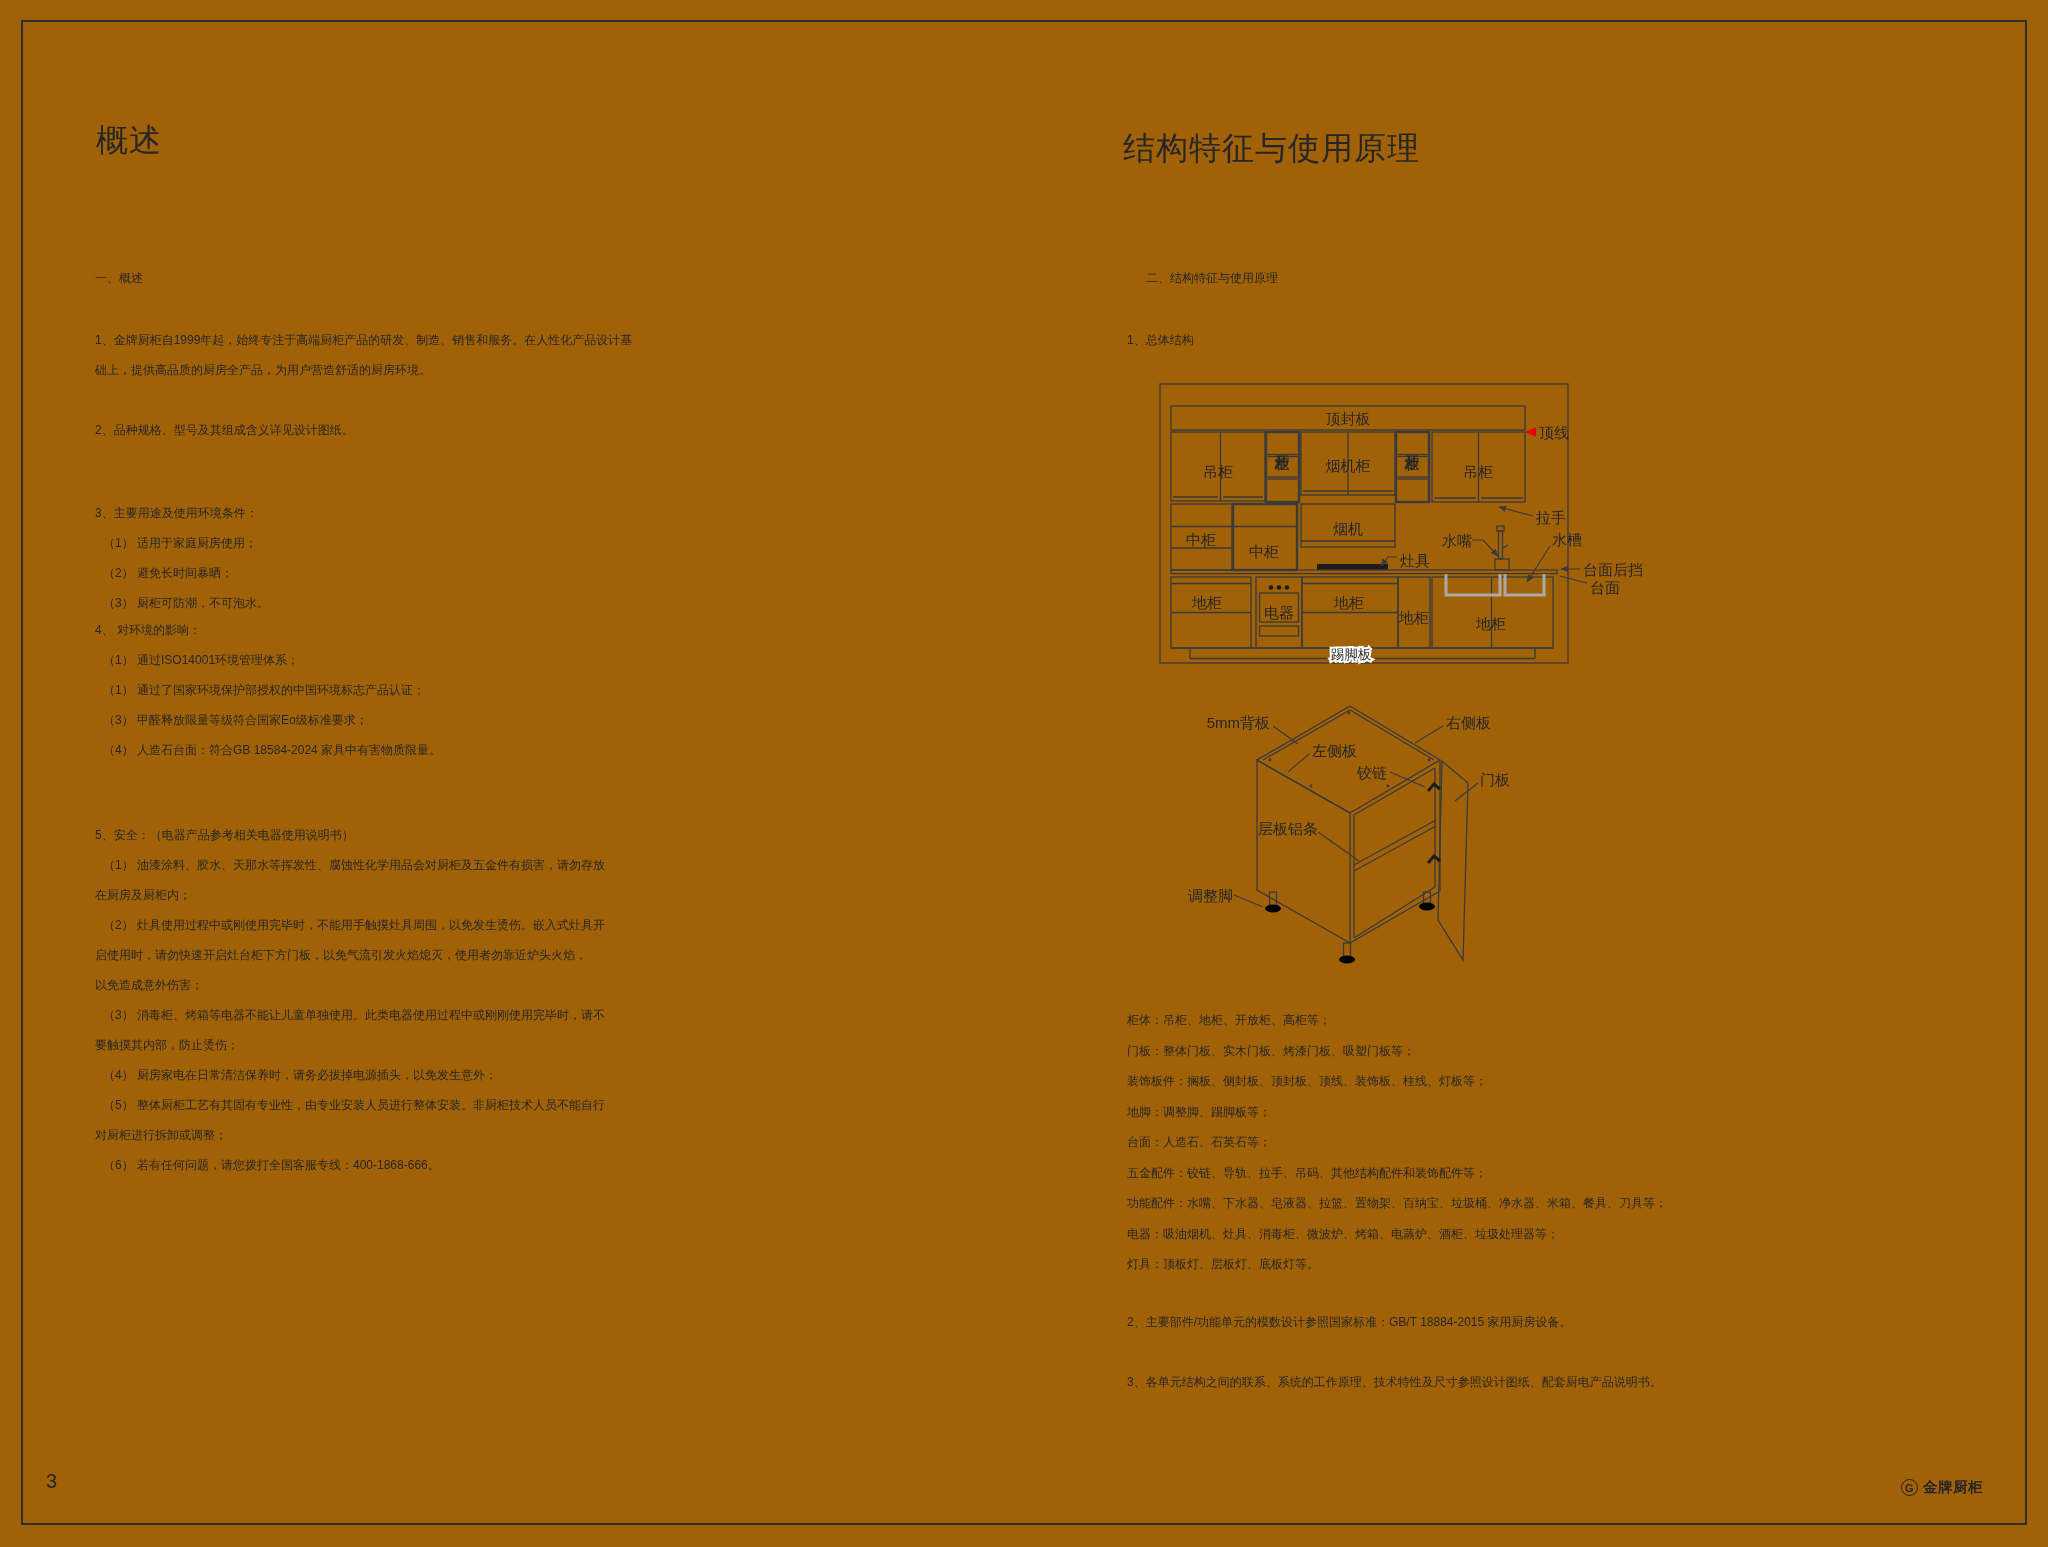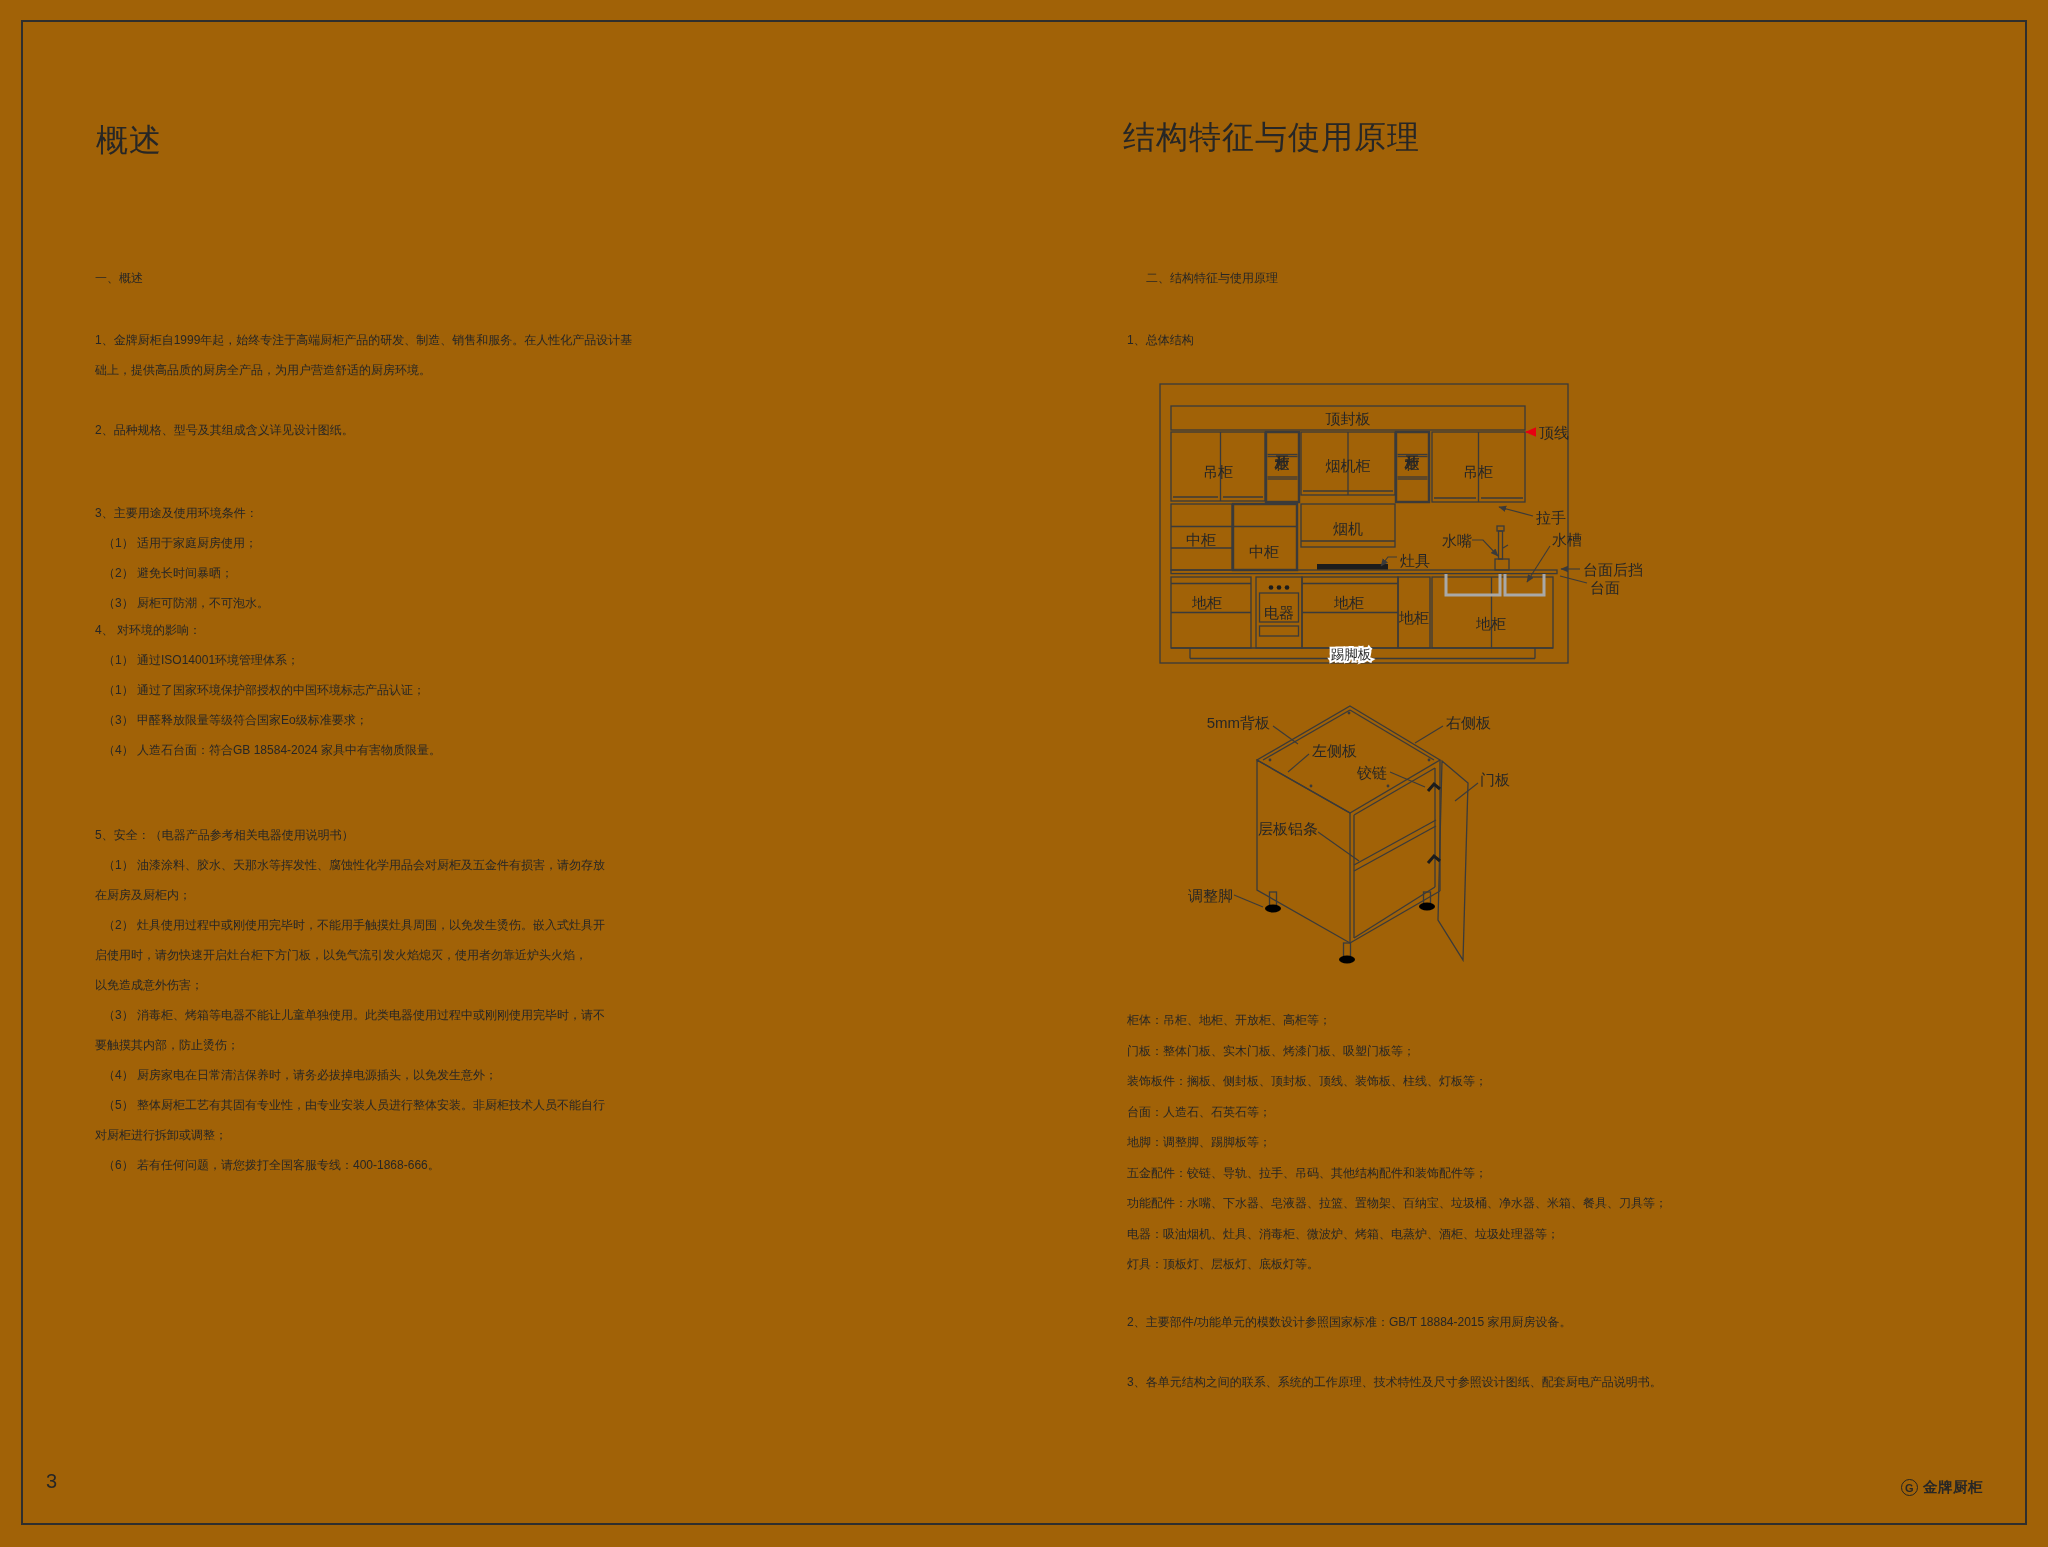--- a/index.html
+++ b/index.html
@@ -78,21 +78,21 @@
     <div class="line">以免造成意外伤害；</div>
     <div class="line ind">（3） 消毒柜、烤箱等电器不能让儿童单独使用。此类电器使用过程中或刚刚使用完毕时，请不</div>
     <div class="line">要触摸其内部，防止烫伤；</div>
     <div class="line ind">（4） 厨房家电在日常清洁保养时，请务必拔掉电源插头，以免发生意外；</div>
     <div class="line ind">（5） 整体厨柜工艺有其固有专业性，由专业安装人员进行整体安装。非厨柜技术人员不能自行</div>
     <div class="line">对厨柜进行拆卸或调整；</div>
     <div class="line ind">（6） 若有任何问题，请您拨打全国客服专线：400-1868-666。</div>
   </div>
 
 
-  <div class="abs t-big" style="left:1123px;top:117px">结构特征与使用原理</div>
+  <div class="abs t-big" style="left:1123px;top:128px">结构特征与使用原理</div>
 
   <div class="abs" style="left:1146px;top:263px">
     <div class="line">二、结构特征与使用原理</div>
   </div>
 
   <div class="abs" style="left:1127px;top:325px">
     <div class="line">1、总体结构</div>
   </div>
 
   <svg class="abs diagram" style="left:1150px;top:380px" width="520" height="300" viewBox="0 0 520 300">
@@ -248,22 +248,22 @@
     <text class="lbls" x="207" y="92">铰链</text>
     <text class="lbls" x="330" y="99">门板</text>
     <text class="lbls" x="108" y="148">层板铝条</text>
     <text class="lbls" x="38" y="215">调整脚</text>
   </svg>
 
   <div class="abs lh305" style="left:1127px;top:1005px">
     <div class="line">柜体：吊柜、地柜、开放柜、高柜等；</div>
     <div class="line">门板：整体门板、实木门板、烤漆门板、吸塑门板等；</div>
     <div class="line">装饰板件：搁板、侧封板、顶封板、顶线、装饰板、柱线、灯板等；</div>
+    <div class="line">地脚：调整脚、踢脚板等；</div>
     <div class="line">台面：人造石、石英石等；</div>
-    <div class="line">地脚：调整脚、踢脚板等；</div>
     <div class="line">五金配件：铰链、导轨、拉手、吊码、其他结构配件和装饰配件等；</div>
     <div class="line">功能配件：水嘴、下水器、皂液器、拉篮、置物架、百纳宝、垃圾桶、净水器、米箱、餐具、刀具等；</div>
     <div class="line">电器：吸油烟机、灶具、消毒柜、微波炉、烤箱、电蒸炉、酒柜、垃圾处理器等；</div>
     <div class="line">灯具：顶板灯、层板灯、底板灯等。</div>
   </div>
 
   <div class="abs" style="left:1127px;top:1307px">
     <div class="line">2、主要部件/功能单元的模数设计参照国家标准：GB/T 18884-2015 家用厨房设备。</div>
   </div>
   <div class="abs" style="left:1127px;top:1367px">

